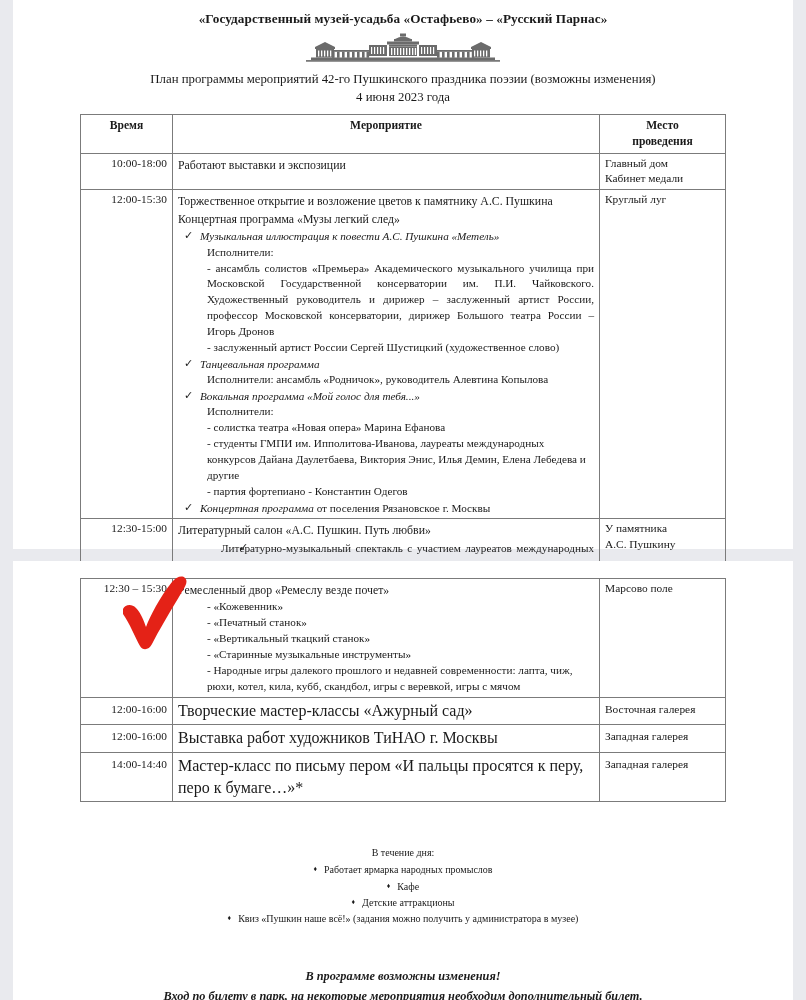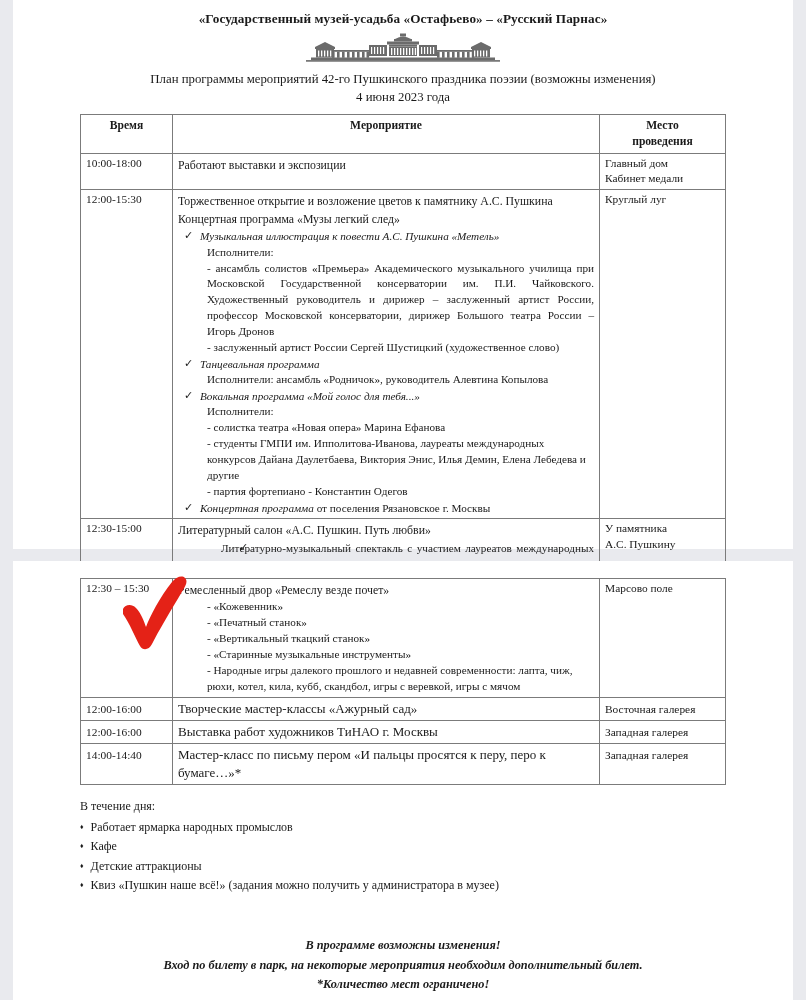--- a/index.html
+++ b/index.html
@@ -74,21 +74,21 @@
   table.prog th {
     text-align: center;
     font-weight: bold;
     font-size: 11.6px;
     padding: 3px 16px;
   }
   col.c-time  { width: 92px; }
   col.c-place { width: 126px; }
 
   td.time {
-    text-align: left;
+    text-align: right;
     font-size: 11.4px;
     padding-top: 5px;
     white-space: nowrap;
   }
   td.place {
     font-size: 11.4px;
     padding-top: 5px;
     line-height: 1.5;
   }
   td.event { padding-top: 5px; padding-bottom: 4px; }
@@ -122,36 +122,37 @@
     text-align-last: left;
     padding-left: 0;
     text-indent: 22px;
     line-height: 1.62;
     margin-left: 21px;
   }
   .chk-item.block-just::before { left: 18px; top: 0; }
 
   .row-compact td { padding-top: 4px; padding-bottom: 4px; }
   .row-compact td.time, .row-compact td.place { padding-top: 4px; }
-  .row-compact td.event { font-size: 13px; line-height: 1.4; }
+  .row-compact td.event { font-size: 16px; line-height: 1.4; }
 
   
   .annot-check {
     position: absolute;
     left: 112px;
     top: 576px;
     width: 86px;
     height: 76px;
     pointer-events: none;
   }
 
   
   .during-day {
-    font-size: 12px;
-    margin-top: 12px;
+    text-align: center;
+    font-size: 10px;
+    margin-top: 43px;
     line-height: 1.62;
   }
   .during-day .dd-title { margin-bottom: 1px; }
   .dd-item::before {
     content: "\2666";
     font-size: 7px;
     vertical-align: 2px;
     margin-right: 7px;
   }
   .closing {

